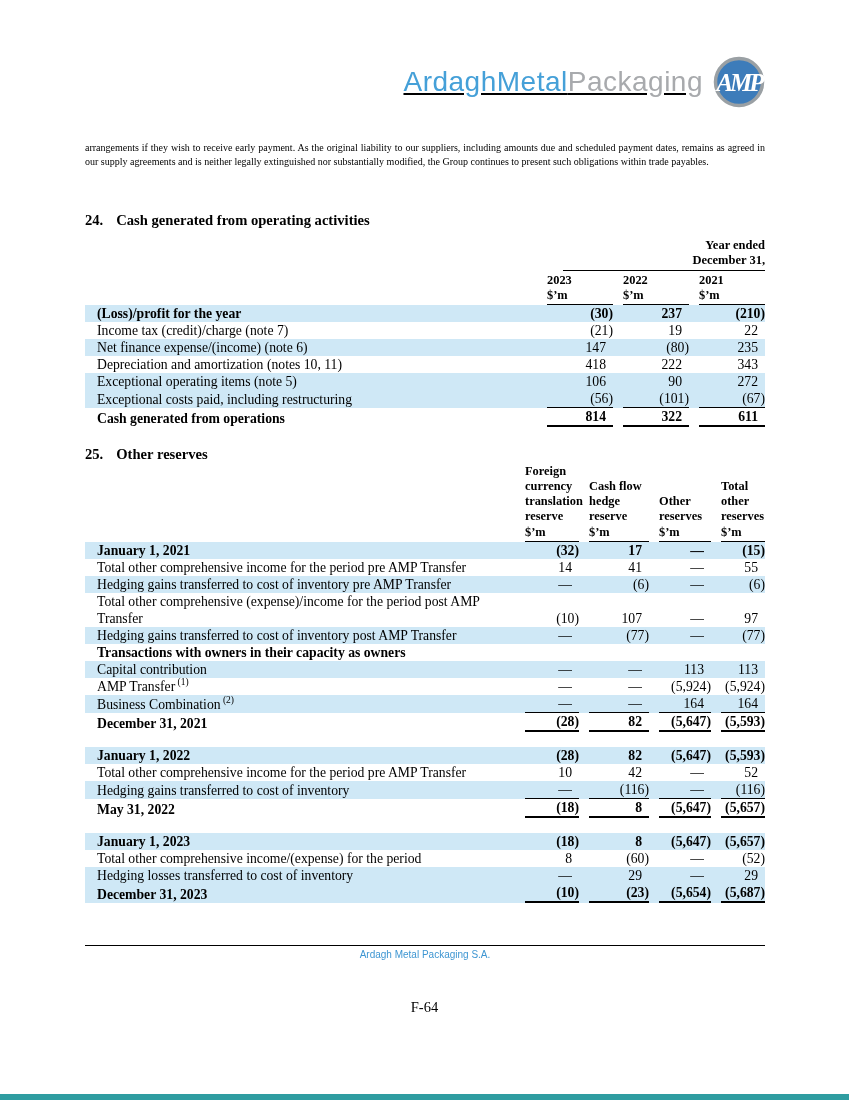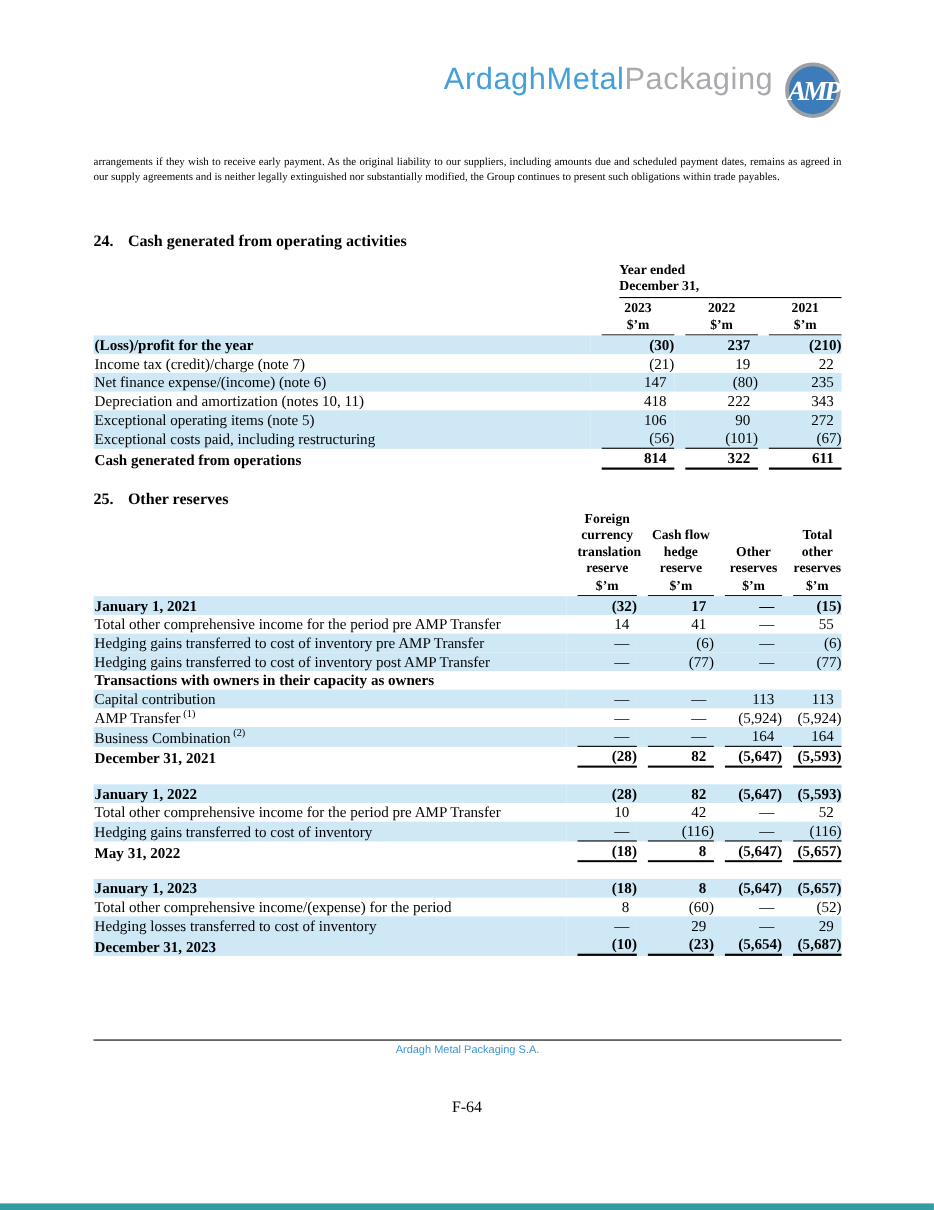--- a/index.html
+++ b/index.html
@@ -4,50 +4,50 @@
 <style>
   :root{
     --brand-blue:#45a0d8; --brand-gray:#a8aaad; --badge-fill:#3d7cba; --badge-ring:#9aa0a4;
     --row-shade:#cfe8f6; --footer-link-blue:#3e96d2; --rule-black:#000000; --edge-bar-teal:#2f9da1;
   }
   *{margin:0;padding:0;box-sizing:border-box;}
   html,body{background:#ffffff;}
   .page{position:relative;width:849px;height:1100px;background:#fff;overflow:hidden;
         font-family:"Liberation Serif","DejaVu Serif",serif;color:#000;}
   
-  .logo-row{position:absolute;top:56px;left:85px;width:680px;display:flex;justify-content:flex-end;gap:10px;}
+  .logo-row{position:absolute;top:56px;left:85px;width:680px;display:flex;justify-content:flex-end;align-items:center;gap:10px;text-decoration:underline;}
   .logo-text{font-family:"Liberation Sans","DejaVu Sans",sans-serif;font-size:28px;font-weight:400;letter-spacing:.5px;white-space:nowrap;}
   .logo-text .blue{color:var(--brand-blue);}
   .logo-text .gray{color:var(--brand-gray);}
   .badge{width:52px;height:52px;display:block;}
   
   .para{position:absolute;top:141px;left:85px;width:680px;font-size:10px;line-height:1.42;text-align:justify;}
   
   .sect-h{position:absolute;left:85px;font-size:14.6px;font-weight:bold;}
   .h24{top:212px;} .h25{top:446px;}
   .sect-h .no{display:inline-block;margin-right:13px;}
   
   .tbl-wrap{position:absolute;left:85px;}
   .tw1{top:238px;} .tw2{top:462px;}
   table{border-collapse:collapse;table-layout:fixed;width:680px;font-size:13.7px;}
   td{padding:0;vertical-align:bottom;height:17px;line-height:17px;}
   thead td{height:auto;}
-  td.lbl{text-align:left;padding-left:1px;}
+  td.lbl{text-align:left;padding-left:12px;}
   td.num{text-align:right;padding-left:10px;}
   .v{display:block;text-align:right;}
   .v.pos{padding-right:7px;}
   tr.shaded td{background:var(--row-shade);}
   tr.bold{font-weight:bold;}
   tr.rule-thin td.num .v{border-bottom:1px solid var(--rule-black);}
   tr.rule-thick td.num .v{border-bottom:2.6px solid var(--rule-black);}
   tr.spacer td{height:15px;background:#fff;}
   .period{margin-left:26px;border-bottom:1px solid var(--rule-black);padding-bottom:1px;
-          font-weight:bold;font-size:12.5px;line-height:1.22;text-align:left;}
+          font-weight:bold;font-size:12.5px;line-height:1.22;text-align:right;}
   .colhead{margin-left:10px;border-bottom:1px solid var(--rule-black);padding-bottom:1px;margin-top:2px;
-           font-weight:bold;font-size:12.4px;line-height:1.22;text-align:center;}
+           font-weight:bold;font-size:12.4px;line-height:1.22;}
   sup{font-size:9.5px;line-height:0;}
   
   .foot-rule{position:absolute;top:945px;left:85px;width:680px;border-top:1.4px solid var(--rule-black);}
   .foot-co{position:absolute;top:949px;left:85px;width:680px;text-align:center;
            font-family:"Liberation Sans","DejaVu Sans",sans-serif;font-size:10px;color:var(--footer-link-blue);}
   .page-no{position:absolute;top:999px;left:0;width:849px;text-align:center;font-size:14.5px;}
   .edge-bar{position:absolute;left:0;bottom:0;width:849px;height:6px;background:var(--edge-bar-teal);}
 </style>
 </head>
 <body>
@@ -250,20 +250,35 @@
             <td class="num">
               <span class="v">(6)</span>
             </td>
             <td class="num">
               <span class="v pos">—</span>
             </td>
             <td class="num">
               <span class="v">(6)</span>
             </td>
           </tr>
+          <tr class="rule-none">
+            <td class="lbl">Total other comprehensive (expense)/income for the period post AMP Transfer</td>
+            <td class="num">
+              <span class="v">(10)</span>
+            </td>
+            <td class="num">
+              <span class="v pos">107</span>
+            </td>
+            <td class="num">
+              <span class="v pos">—</span>
+            </td>
+            <td class="num">
+              <span class="v pos">97</span>
+            </td>
+          </tr>
           <tr class="shaded rule-none">
             <td class="lbl">Hedging gains transferred to cost of inventory post AMP Transfer</td>
             <td class="num">
               <span class="v pos">—</span>
             </td>
             <td class="num">
               <span class="v">(77)</span>
             </td>
             <td class="num">
               <span class="v pos">—</span>

